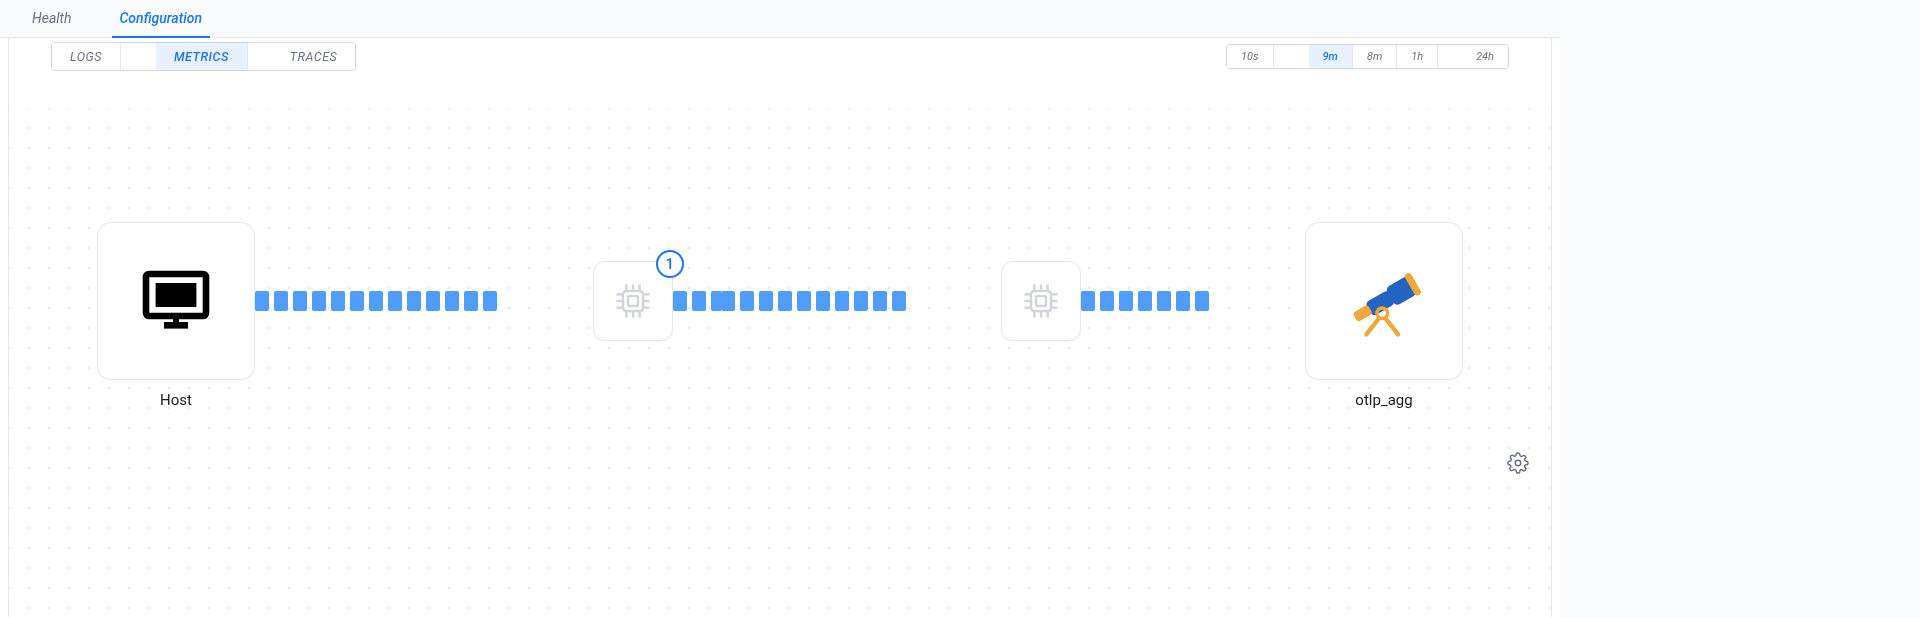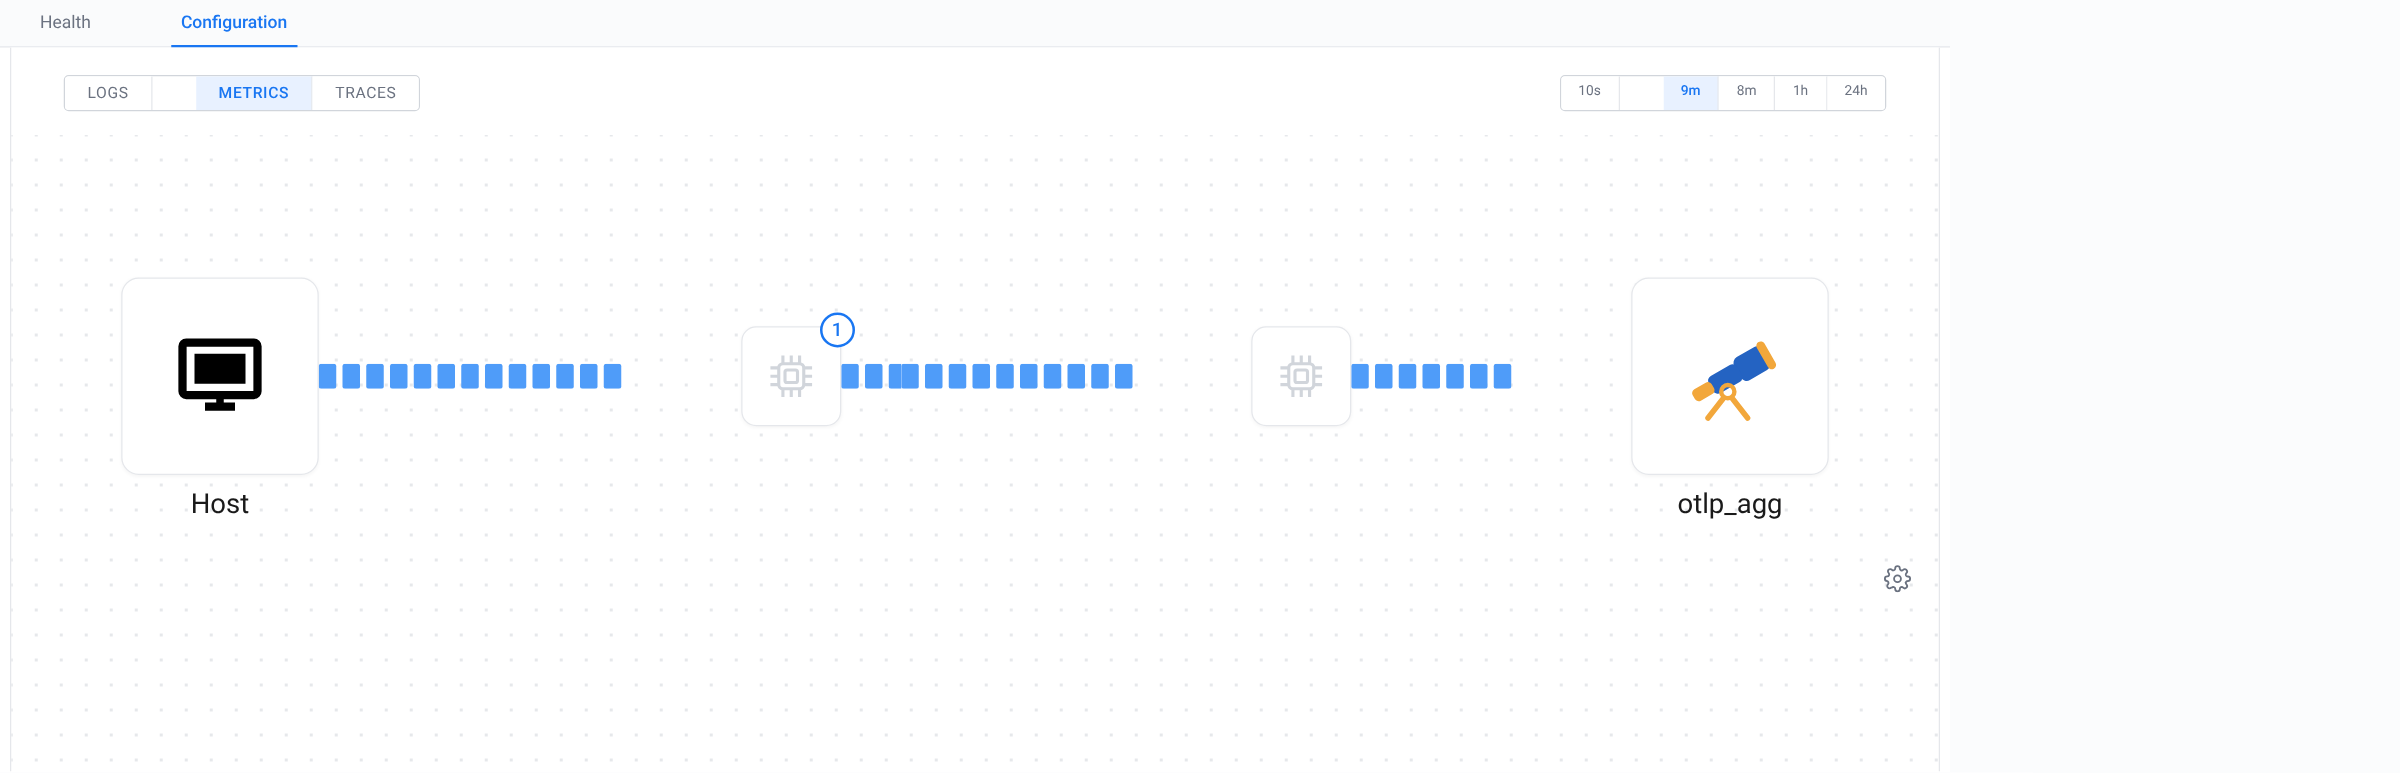--- a/index.html
+++ b/index.html
@@ -35,21 +35,22 @@
   }
 
   
   .page-tabs{
     height:38px;
     border-bottom:1px solid var(--border);
     background:#fafbfc;
     display:flex;
     align-items:flex-end;
     padding:0 24px;
-    gap:56px;
+    gap:32px;
+    font-style:italic;
   }
   .page-tab{
     font-size:14px;
     padding:0 8px 10px 8px;
     color:var(--text-muted);
     cursor:pointer;
     border-bottom:2px solid transparent;
     margin-bottom:-1px;
   }
   .page-tab.active{
@@ -62,42 +63,44 @@
   .canvas{
     position:absolute;
     left:8px; right:8px;
     top:38px; bottom:0;
     border-left:1px solid var(--border);
     border-right:1px solid var(--border);
     background:#fff;
   }
   .toolbar-row{
     position:absolute;
-    top:22px;
+    top:4px;
     left:42px; right:42px;
     display:flex;
     justify-content:space-between;
+    align-items:center;
+    font-style:italic;
   }
   .seg{
     display:inline-flex;
     border:1px solid var(--border-dark);
     border-radius:4px;
     overflow:hidden;
     background:#fff;
   }
   .seg-item{
     padding:6px 18px;
     font-size:12.5px;
     letter-spacing:.04em;
     color:var(--text-muted);
     cursor:pointer;
     border-right:1px solid var(--border);
     background:#fff;
   }
-  .seg-item:last-child{border-right:none;}
+  .seg-item:last-child{border-right:none;margin-left:24px;}
   .seg-item.active{
     color:var(--blue);
     background:var(--blue-light);
     font-weight:500;
     margin-left:35px;
   }
   .seg.time .seg-item{
     padding:5px 14px;
     font-size:11px;
     letter-spacing:0;
@@ -130,21 +133,21 @@
     box-shadow:0 1px 3px rgba(0,0,0,.04);
     display:flex;
     align-items:center;
     justify-content:center;
   }
   .node-label{
     position:absolute;
     top:168px;
     left:50%;
     transform:translateX(-50%);
-    font-size:22px;
+    font-size:15px;
     color:var(--text);
     white-space:nowrap;
   }
 
   .proc-box{
     position:relative;
     width:80px; height:80px;
     flex:0 0 80px;
     background:#fff;
     border:1px solid var(--border);

